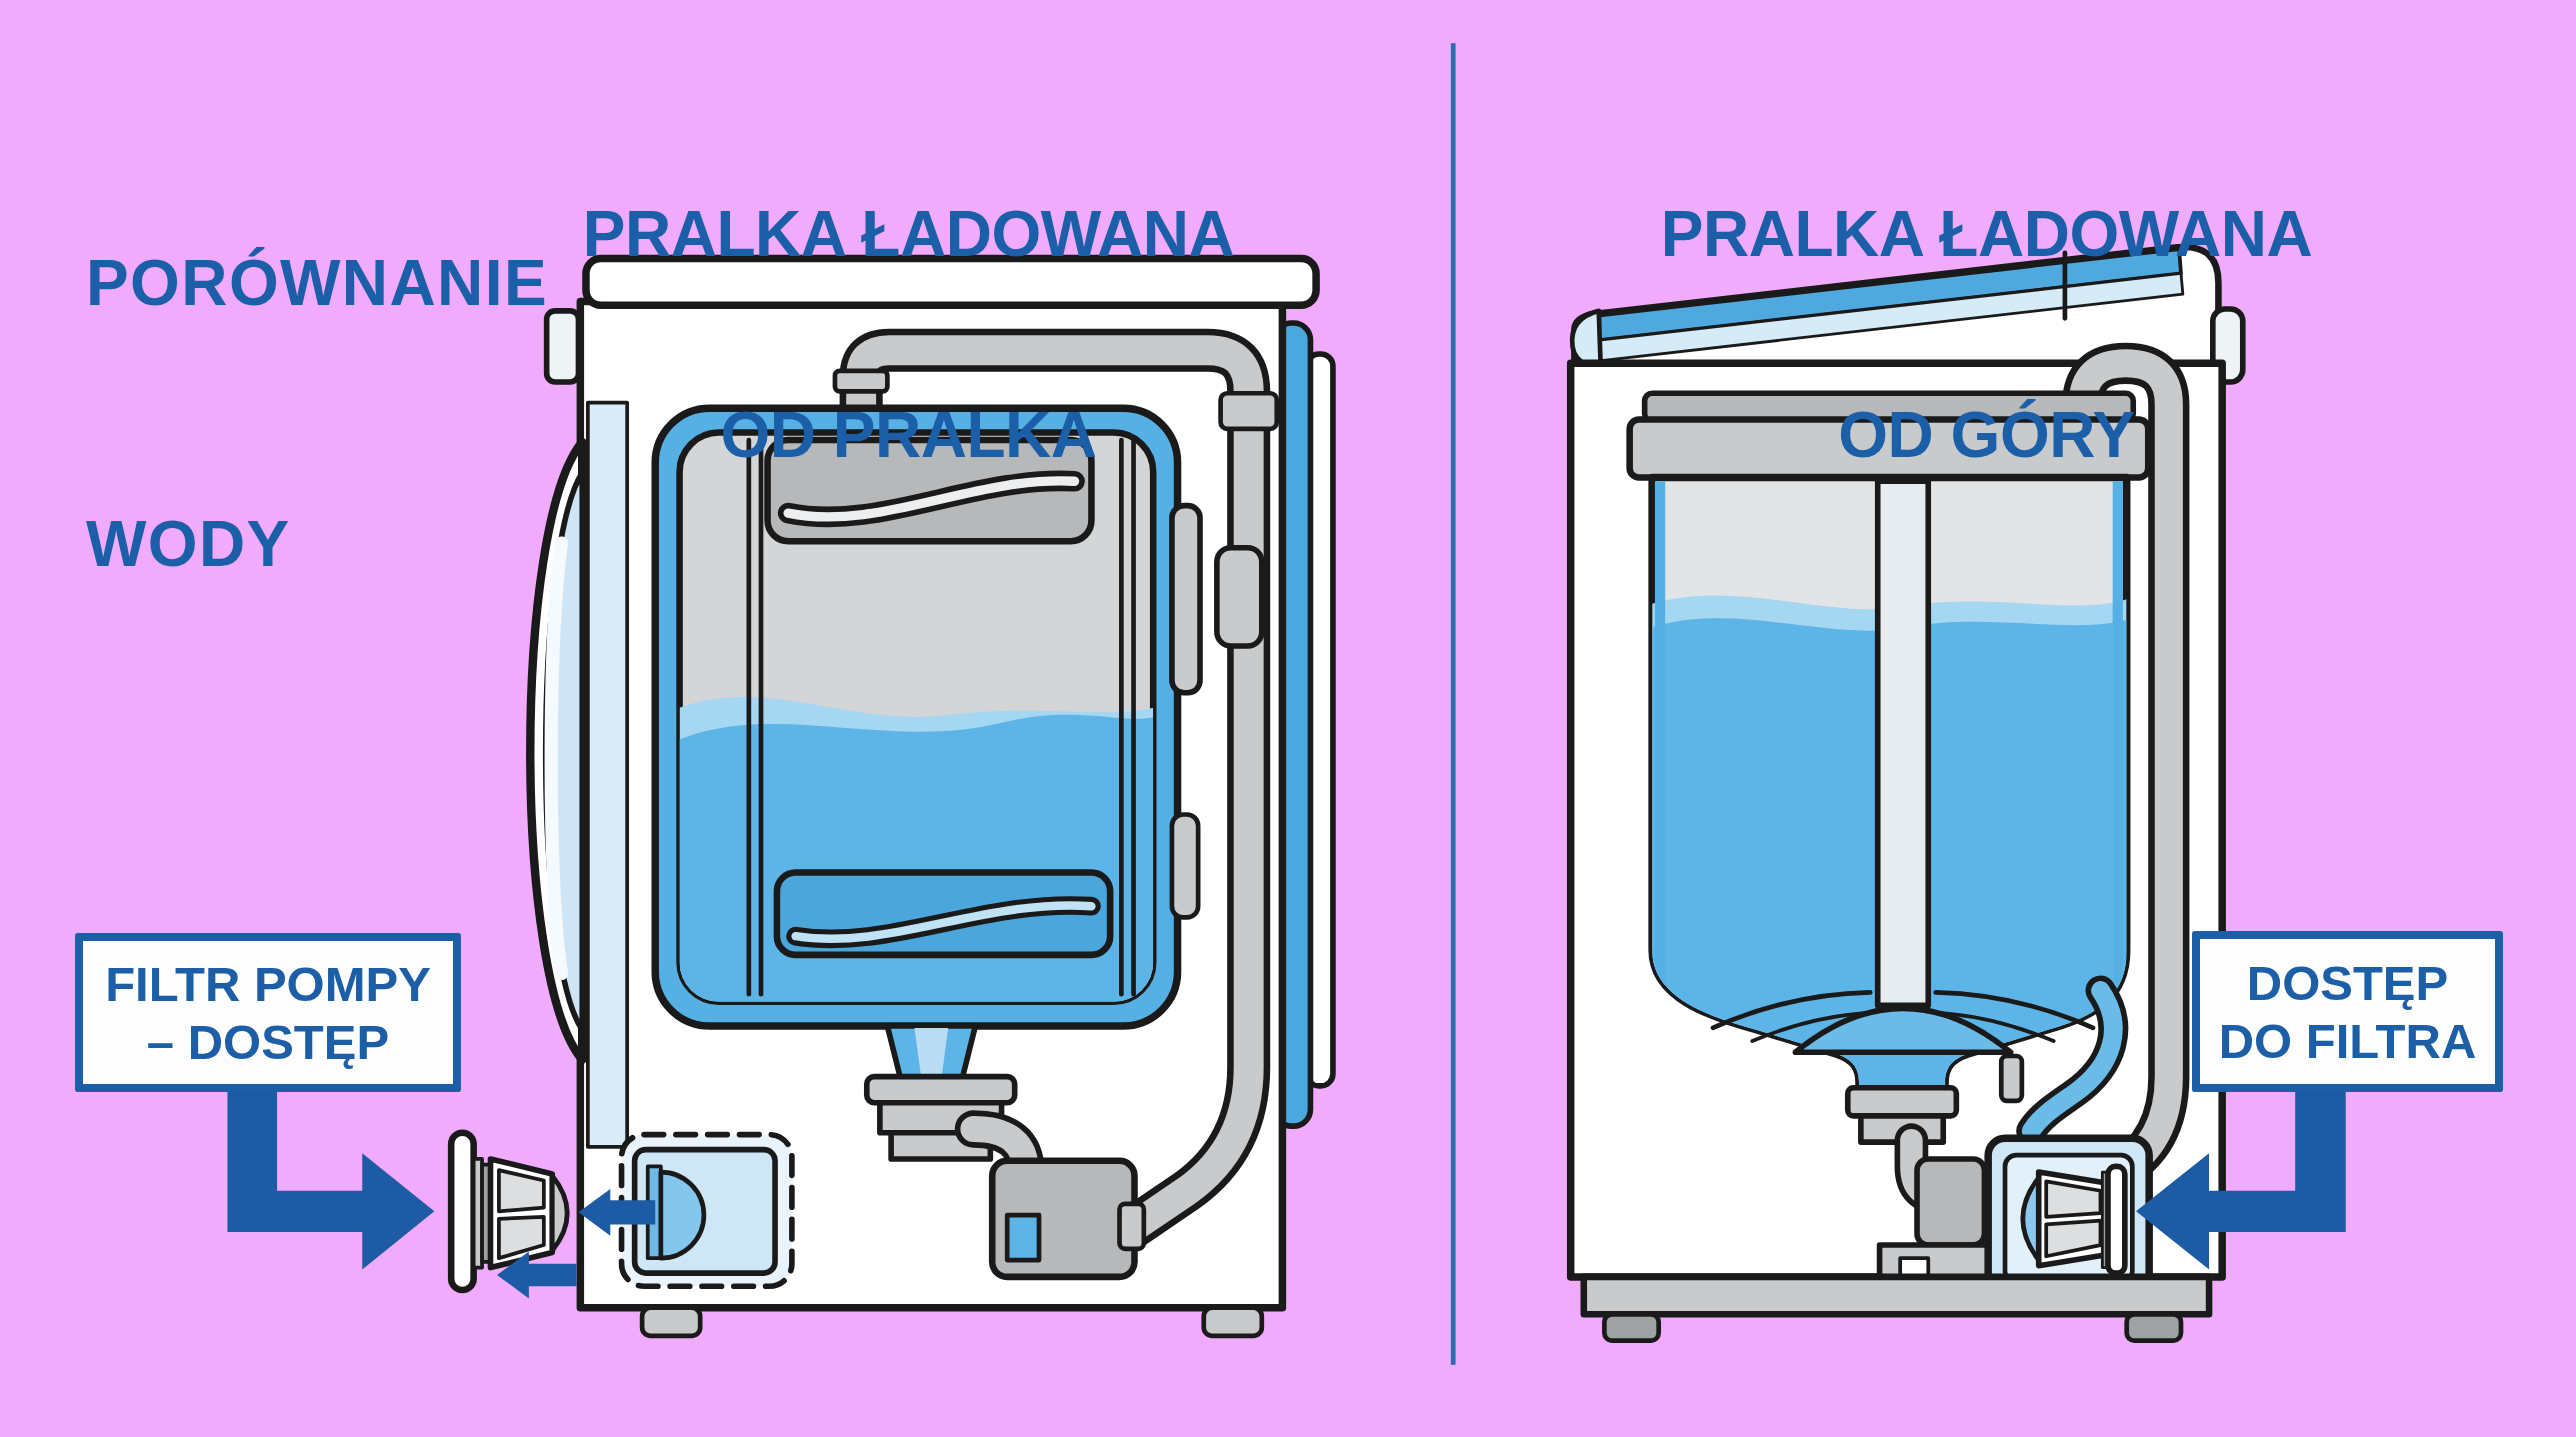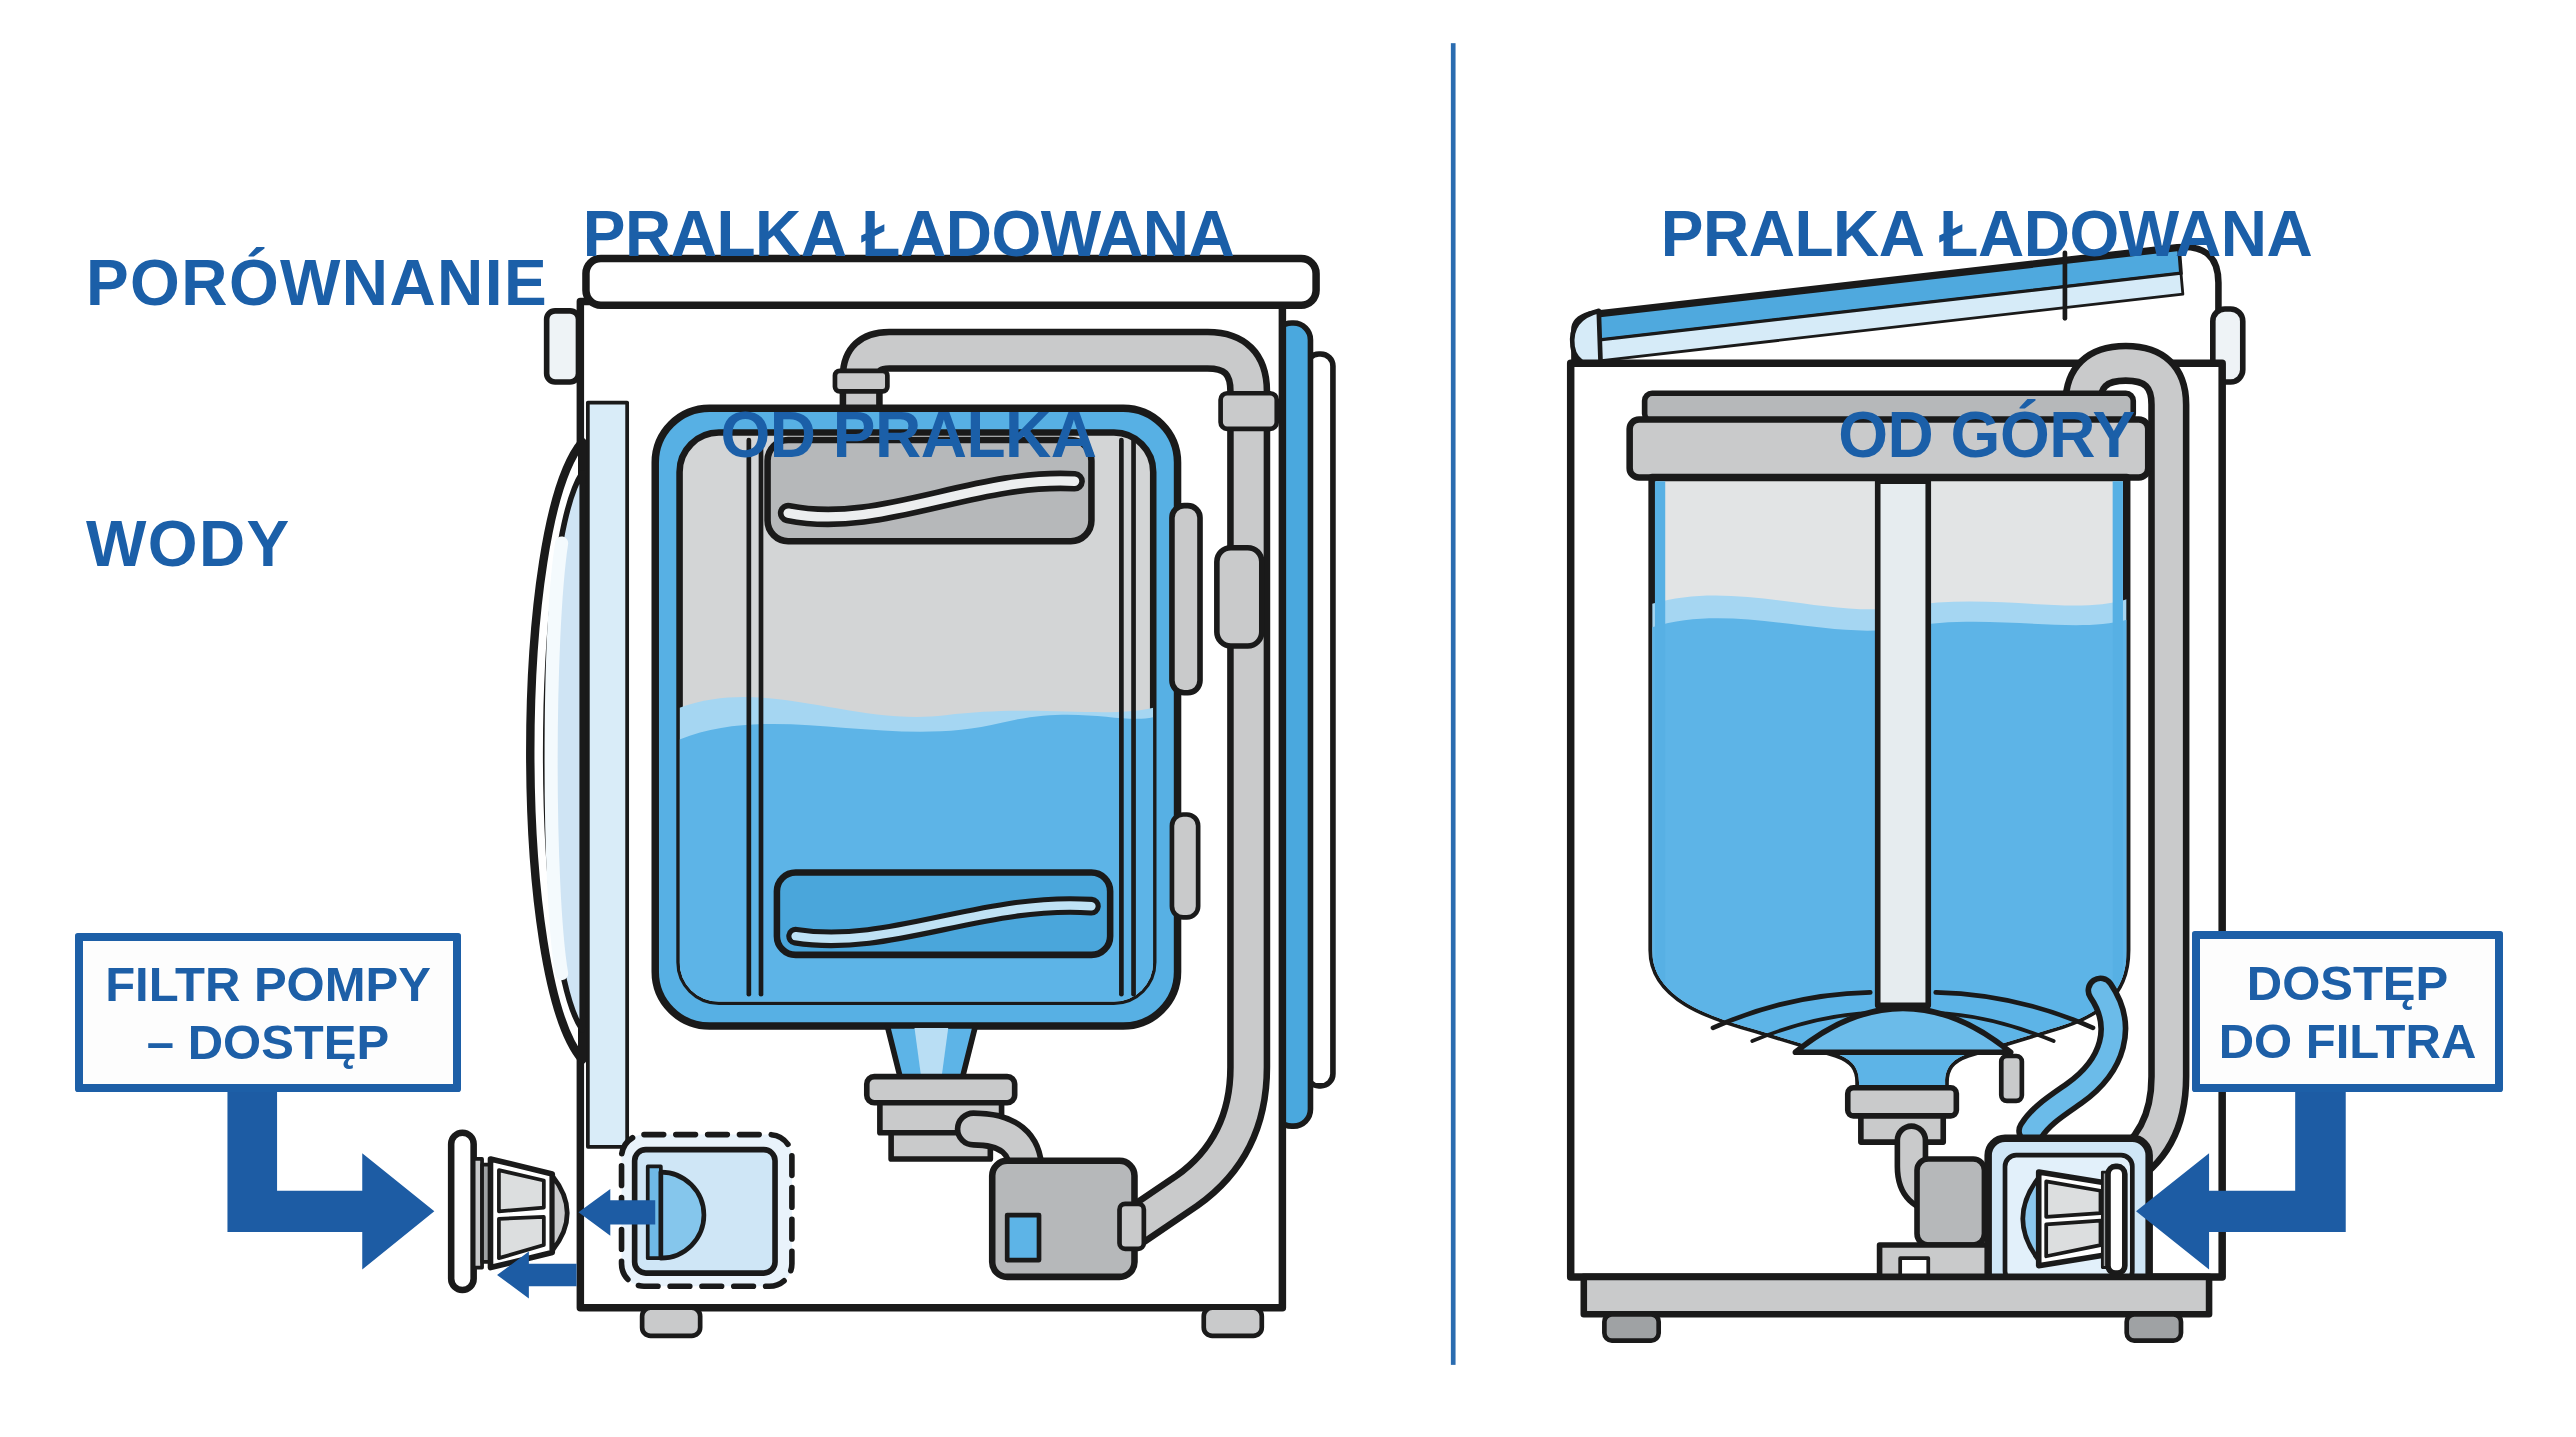--- a/index.html
+++ b/index.html
@@ -1,18 +1,18 @@
 <!DOCTYPE html>
 <html style="font-size:15px"><head>
 <meta charset="utf-8">
 <style>
   html,body{margin:0;padding:0;background:#e8e8e8;}
   .stage{
     position:relative;width:2576px;height:1438px;overflow:hidden;
-    background:#ffffff;
+    background:#f0abfc;
     font-family:"Liberation Sans",sans-serif;
   }
   .stage svg{position:absolute;left:0;top:0;}
   .txt{position:absolute;color:#1b5fa8;font-weight:bold;white-space:pre;}
   .title{left:86px;top:66px;font-size:64px;line-height:87px;letter-spacing:1.4px;}
   .heading{top:67px;width:749px;text-align:center;font-size:64px;line-height:67px;letter-spacing:-0.5px;}
   .heading-left{left:534px;}
   .heading-right{left:1612px;}
   .callout{
     position:absolute;border:8.4px solid #1d5fa7;background:#fdfdfd;border-radius:2.8px;

